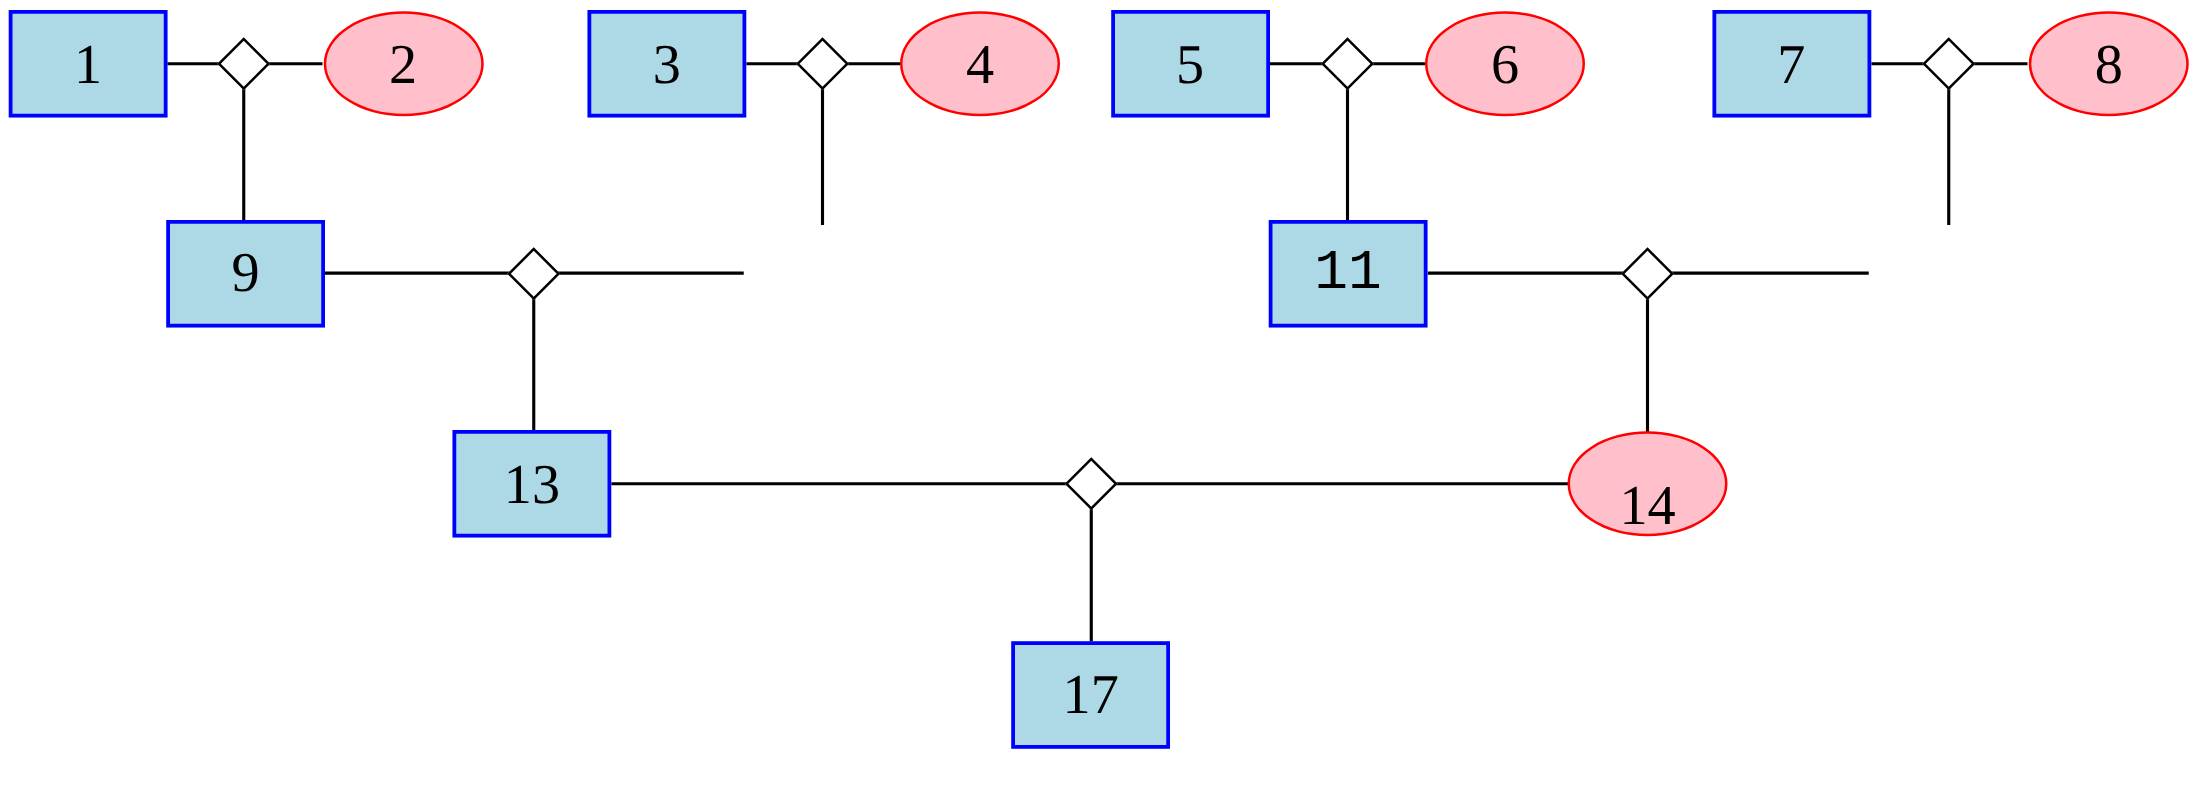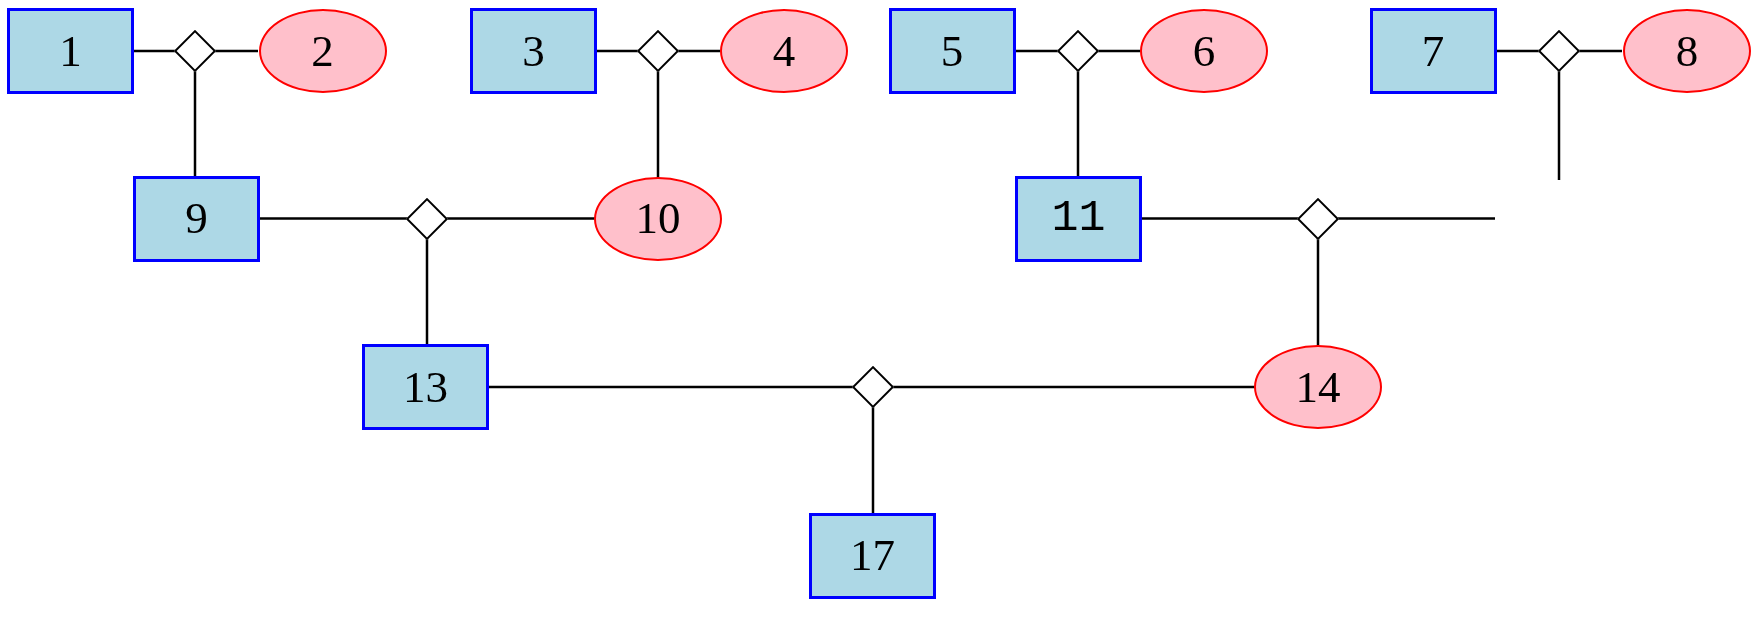--- a/index.html
+++ b/index.html
@@ -101,31 +101,28 @@
   <div class="node rect" style="left:1369.5px;top:8px;">
       <span class="lbl">7</span>
     </div>
   <div class="node ellipse" style="left:1623px; top:9px;">
       <span class="lbl">8</span>
     </div>
 
   <div class="node rect" style="left:133px;  top:175.5px;">
       <span class="lbl">9</span>
     </div>
-  <div class="node ellipse" style="left:594px;  top:176.5px;">
-      <span class="lbl">10</span>
-    </div>
   <div class="node rect" style="left:1015px; top:175.5px;font-family:Liberation Mono, monospace;">
       <span class="lbl">11</span>
     </div>
 
   <div class="node rect" style="left:362px;  top:344px;text-align:center;">
       <span class="lbl">13</span>
     </div>
-  <div class="node ellipse" style="left:1254px; top:345px;">
+  <div class="node ellipse" style="left:1254px; top:345px;align-items:flex-end;">
       <span class="lbl">14</span>
     </div>
 
   <div class="node rect" style="left:809px;  top:512.5px;">
       <span class="lbl">17</span>
     </div>
 
   <div class="diamond" style="left:180px;  top:36px;"></div>
   <div class="diamond" style="left:643px;  top:36px;"></div>
   <div class="diamond" style="left:1063px; top:36px;"></div>

